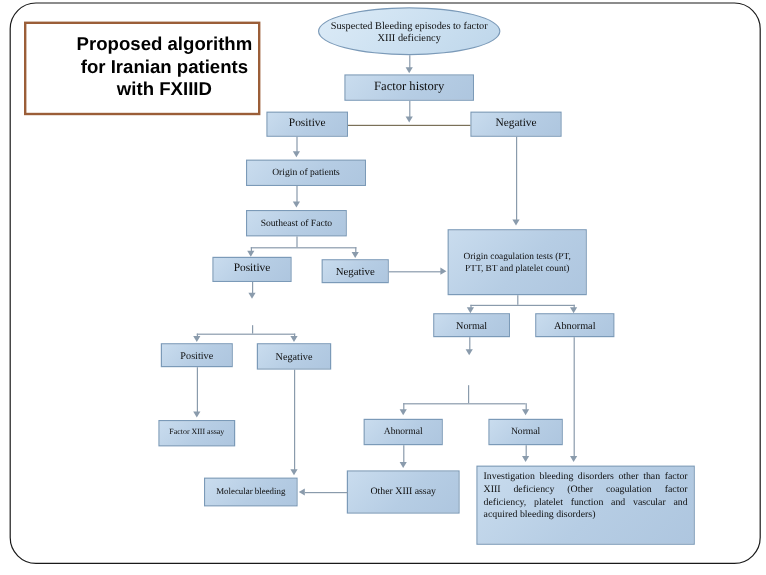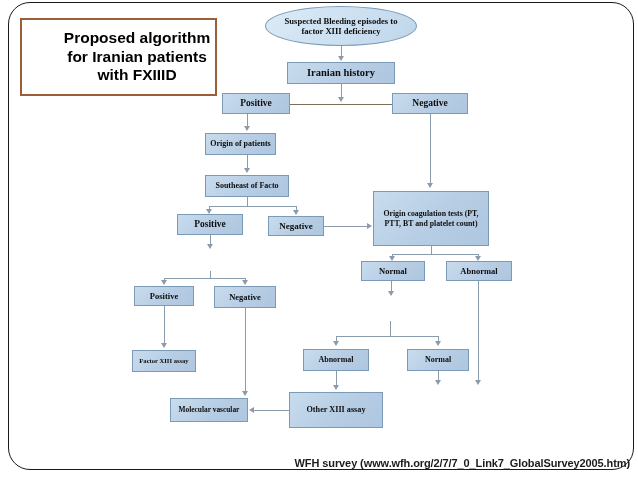--- a/index.html
+++ b/index.html
@@ -61,21 +61,20 @@
     box-sizing: border-box;
     background: linear-gradient(135deg, #c9dcee 0%, #b6cde4 55%, #aec6df 100%);
     border: 1px solid #7b9ab8;
     color: #0d0d0d;
     display: flex;
     align-items: center;
     justify-content: center;
     text-align: center;
     font-family: "Liberation Serif", "DejaVu Serif", serif;
     line-height: 1.18;
-    font-weight: bold;
   }
   .node.ellipse {
     border-radius: 50%;
     background: linear-gradient(135deg, #dcebf7 0%, #cadff0 60%, #bed6ea 100%);
     border: 1px solid #7b9ab8;
   }
   .node.justified {
     text-align: justify;
     justify-content: flex-start;
     align-items: flex-start;
@@ -136,32 +135,32 @@
 
   <div id="title-box">
     <div class="title-text">Proposed algorithm for Iranian patients with FXIIID</div>
   </div>
 
   <div class="node ellipse" style="left:265px; top:6px; width:152px; height:40px; font-size:8.6px; padding:0 8px;">
     <span>Suspected Bleeding episodes to factor XIII deficiency</span>
   </div>
 
   <div class="node" style="left:287px; top:62px; width:108px; height:22px; font-size:10.5px;">
-    <span>Iranian history</span>
+    <span>Factor history</span>
   </div>
 
   <div class="node" style="left:222px; top:93px; width:68px; height:21px; font-size:9.5px;">
     <span>Positive</span>
   </div>
 
   <div class="node" style="left:392px; top:93px; width:76px; height:21px; font-size:9.5px;">
     <span>Negative</span>
   </div>
 
-  <div class="node" style="left:205px; top:133px; width:71px; height:22px; font-size:8px;">
+  <div class="node" style="left:205px; top:133px; width:100px; height:22px; font-size:8px;">
     <span>Origin of patients</span>
   </div>
 
   <div class="node" style="left:205px; top:175px; width:84px; height:22px; font-size:8px;">
     <span>Southeast of Facto</span>
   </div>
 
   <div class="node" style="left:177px; top:214px; width:66px; height:21px; font-size:9.5px;">
     <span>Positive</span>
   </div>
@@ -177,21 +176,21 @@
 
   <div class="node" style="left:214px; top:286px; width:62px; height:22px; font-size:8.5px;">
     <span>Negative</span>
   </div>
 
   <div class="node" style="left:132px; top:350px; width:64px; height:22px; font-size:6.6px;">
     <span>Factor XIII assay</span>
   </div>
 
   <div class="node" style="left:170px; top:398px; width:78px; height:24px; font-size:7.4px;">
-    <span>Molecular vascular</span>
+    <span>Molecular bleeding</span>
   </div>
 
   <div class="node" style="left:373px; top:191px; width:116px; height:55px; font-size:7.8px; padding:0 5px;">
     <span>Origin coagulation tests (PT, PTT, BT and platelet count)</span>
   </div>
 
   <div class="node" style="left:361px; top:261px; width:64px; height:20px; font-size:8.5px;">
     <span>Normal</span>
   </div>
 
@@ -205,20 +204,23 @@
   </div>
 
   <div class="node" style="left:407px; top:349px; width:62px; height:22px; font-size:8px;">
     <span>Normal</span>
   </div>
 
   <div class="node" style="left:289px; top:392px; width:94px; height:36px; font-size:8.2px;">
     <span>Other XIII assay</span>
   </div>
 
+  <div class="node justified" style="left:397px; top:388px; width:182px; height:66px; font-size:8.2px;">
+    <span>Investigation bleeding disorders other than factor XIII deficiency (Other coagulation factor deficiency, platelet function and vascular and acquired bleeding disorders)</span>
+  </div>
 
   <div class="conn v" style="left:341px; top:46px; height:11px;"></div>
   <div class="arrow down" style="left:337.5px; top:56px;"></div>
 
   <div class="conn v" style="left:341px; top:84px; height:14px;"></div>
   <div class="arrow down" style="left:337.5px; top:97px;"></div>
 
   <div class="conn h" style="left:290px; top:104px; width:102px; background:#7a7058;"></div>
 
   <div class="conn v" style="left:247px; top:114px; height:13px;"></div>
@@ -278,15 +280,14 @@
 
   <div class="conn v" style="left:336px; top:371px; height:15px;"></div>
   <div class="arrow down" style="left:332.5px; top:385px;"></div>
 
   <div class="conn v" style="left:438px; top:371px; height:11px;"></div>
   <div class="arrow down" style="left:434.5px; top:380px;"></div>
 
   <div class="conn h" style="left:254px; top:410px; width:36px;"></div>
   <div class="arrow left" style="left:249px; top:406.5px;"></div>
 
-  <div id="footer">WFH survey (www.wfh.org/2/7/7_0_Link7_GlobalSurvey2005.htm)</div>
 
 </div>
 
 </body></html>

